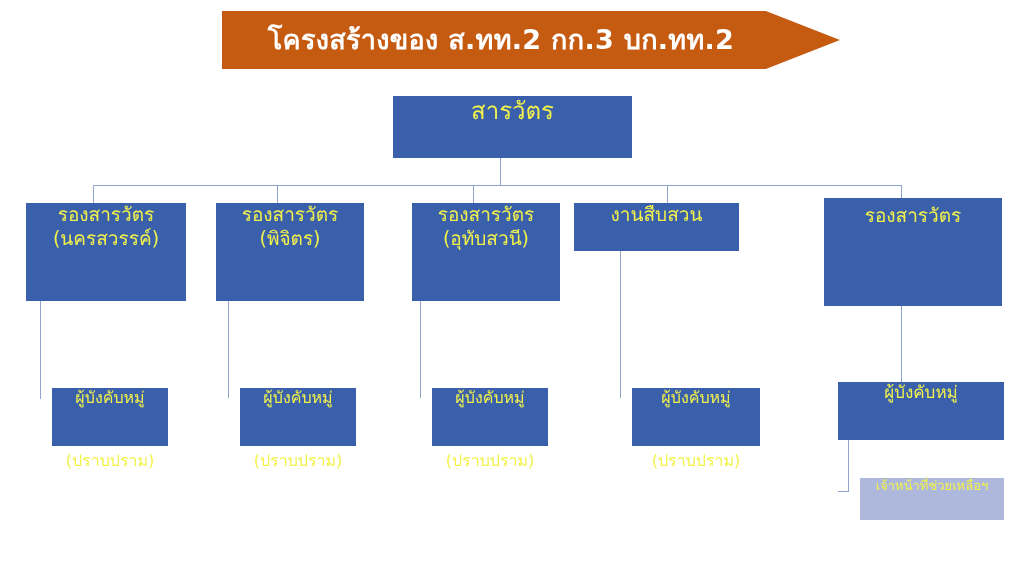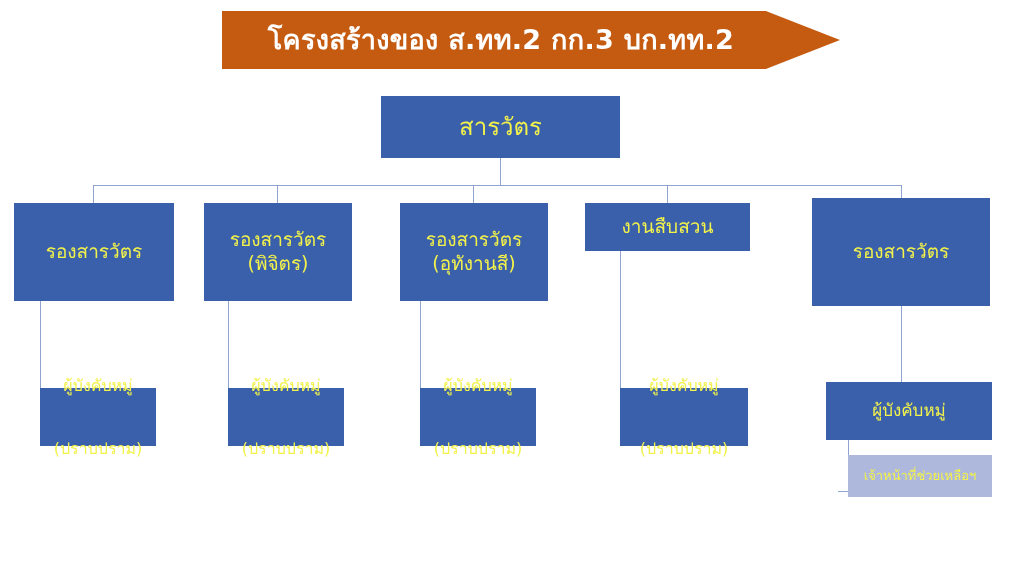--- a/index.html
+++ b/index.html
@@ -61,24 +61,24 @@
   }
 
   
   .node {
     position: absolute;
     box-sizing: border-box;
     background: #3B60AB;
     display: flex;
     flex-direction: column;
     align-items: center;
-    justify-content: center;
     text-align: center;
     color: #F2F24A;
     line-height: 1.25;
+    margin-left: 12px;
   }
   .node .line {
     display: block;
     white-space: nowrap;
   }
 
   
   #node-root {
     left: 381px;
     top: 96px;
@@ -87,39 +87,39 @@
   }
   #node-root .line { font-size: 24px; }
 
   
   .level2 { height: 98px; }
   .level2 .line { font-size: 19px; }
 
   #node-l2-0 { left: 14px;  top: 203px; width: 160px; }
   #node-l2-1 { left: 204px; top: 203px; width: 148px; }
   #node-l2-2 { left: 400px; top: 203px; width: 148px; }
-  #node-l2-3 { left: 585px; top: 203px; width: 165px; height: 48px; }
+  #node-l2-3 { left: 562px; top: 203px; width: 165px; height: 48px; }
   #node-l2-4 { left: 812px; top: 198px; width: 178px; height: 108px; }
   #node-l2-4 .line { padding: 6px 0; }
 
   
   .level3 { height: 58px; gap: 43px; }
   .level3 .line { font-size: 16px; }
 
   #node-l3-0 { left: 40px;  top: 388px; width: 116px; }
   #node-l3-1 { left: 228px; top: 388px; width: 116px; }
   #node-l3-2 { left: 420px; top: 388px; width: 116px; }
   #node-l3-3 { left: 620px; top: 388px; width: 128px; }
   #node-l3-4 { left: 826px; top: 382px; width: 166px; height: 58px; }
   #node-l3-4 .line { font-size: 17px; }
 
   
   #node-l4-0 {
     left: 848px;
-    top: 455px;
+    top: 478px;
     width: 144px;
     height: 42px;
     background: #AEB8DC;
   }
   #node-l4-0 .line { font-size: 13px; }
 </style>
 </head>
 <body>
 
 <div id="chart-canvas">
@@ -155,30 +155,31 @@
   <div class="title-banner">
     <span class="title-text">โครงสร้างของ ส.ทท.2 กก.3 บก.ทท.2</span>
   </div>
 
   <div class="node" id="node-root">
     <span class="line">สารวัตร</span>
   </div>
 
   <div class="node level2" id="node-l2-0">
     <span class="line">รองสารวัตร</span>
+    <span class="line">(นครสวรรค์)</span>
   </div>
 
   <div class="node level2" id="node-l2-1">
     <span class="line">รองสารวัตร</span>
     <span class="line">(พิจิตร)</span>
   </div>
 
   <div class="node level2" id="node-l2-2">
     <span class="line">รองสารวัตร</span>
-    <span class="line">(อุทังานสี)</span>
+    <span class="line">(อุทับสวนี)</span>
   </div>
 
   <div class="node level2" id="node-l2-3">
     <span class="line">งานสืบสวน</span>
   </div>
 
   <div class="node level2" id="node-l2-4">
     <span class="line">รองสารวัตร</span>
   </div>
 

